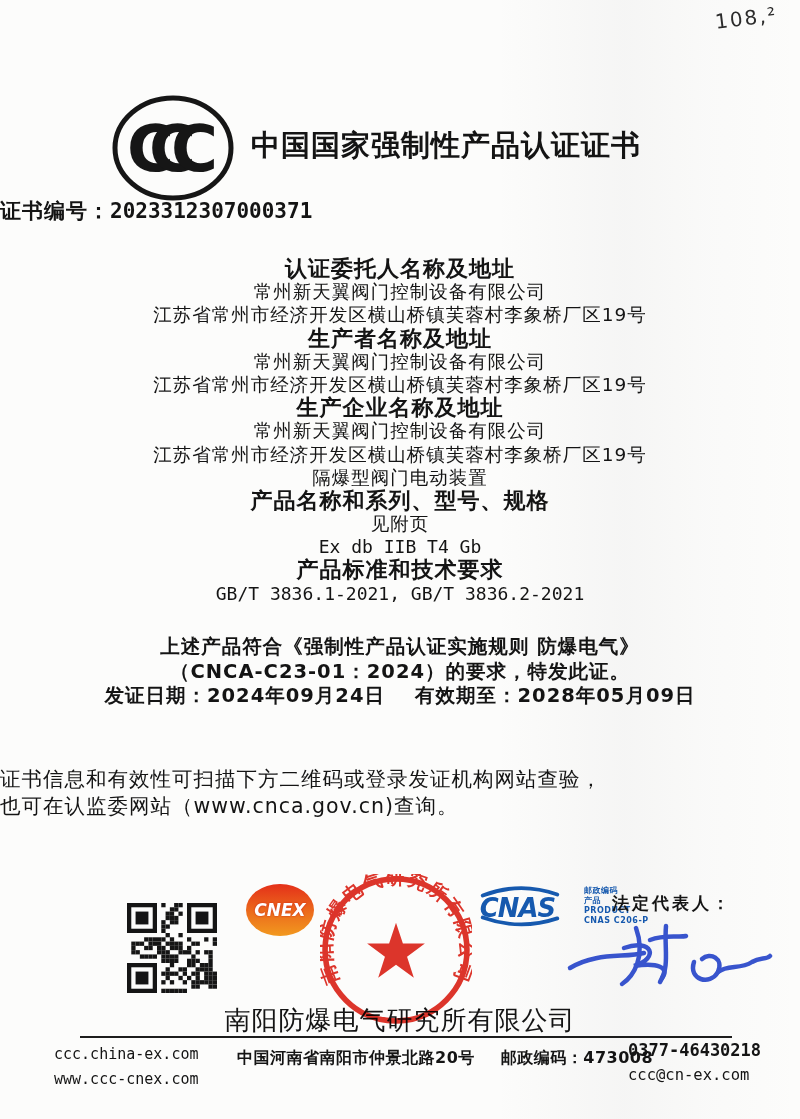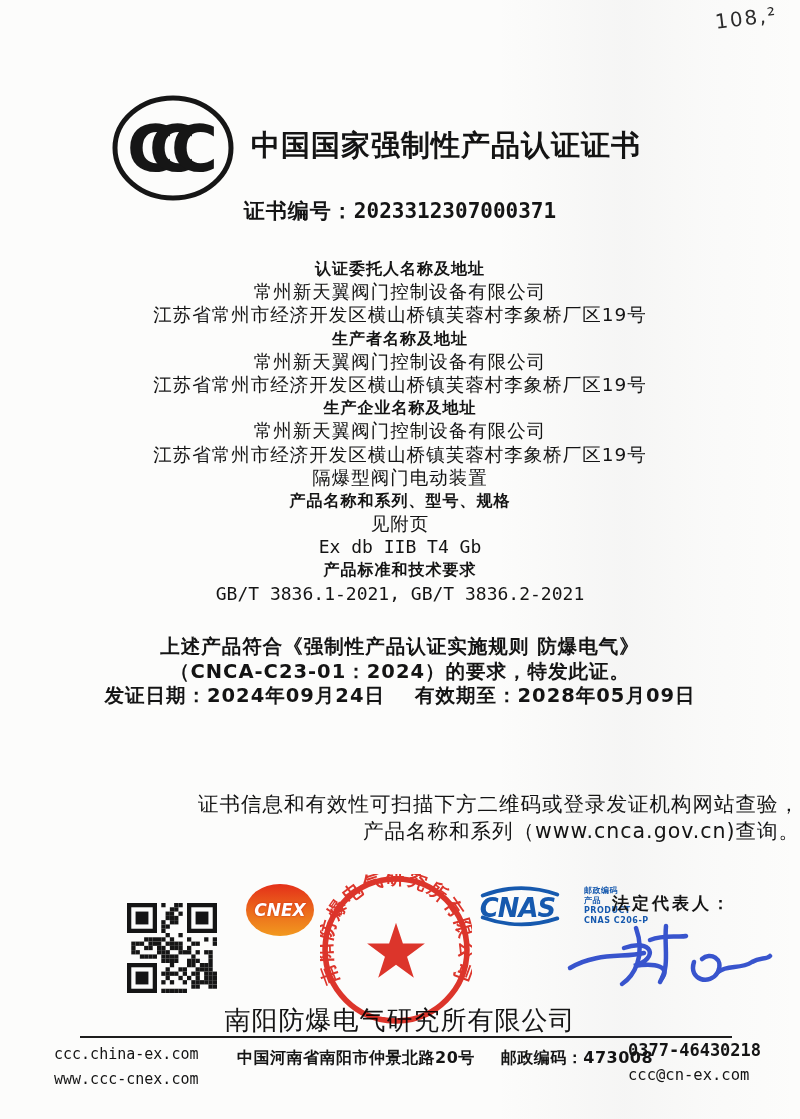--- a/index.html
+++ b/index.html
@@ -16,33 +16,33 @@
     position:absolute;top:6px;right:22px;font-size:20px;color:#2b2b2b;
     transform:rotate(-7deg);font-weight:400;letter-spacing:2px;
   }
   
   .ccc-logo{position:absolute;left:111px;top:94px;width:124px;height:108px;}
   .title{
     position:absolute;left:243px;top:126px;width:450px;
     font-size:29px;font-weight:bold;letter-spacing:1px;white-space:nowrap;margin-left:8px;
   }
   .cert-line{
-    position:absolute;top:197px;left:0;width:100%;text-align:center;
+    position:absolute;top:197px;left:0;width:100%;
     font-size:21px;font-weight:bold;letter-spacing:1px;
   }
   .cert-line .num{font-family:"DejaVu Sans Mono","Liberation Mono",monospace;letter-spacing:0;}
   
   .body-block{position:absolute;top:257px;left:0;width:100%;text-align:center;}
   .line{height:23.2px;line-height:23.2px;font-size:18.5px;letter-spacing:1px;white-space:nowrap;}
-  .line.h{font-weight:bold;font-size:16px;}
+  .line.h{font-weight:bold;font-size:22px;}
   .line.latin{font-family:"DejaVu Sans Mono","Liberation Mono",monospace;letter-spacing:0;font-size:18px;}
   .stmt-block{position:absolute;top:635px;left:0;width:100%;text-align:center;font-weight:bold;}
   .stmt-block .s{height:24.6px;line-height:24.6px;font-size:19.5px;letter-spacing:1px;white-space:nowrap;}
   .stmt-block .gap{display:inline-block;width:30px;}
-  .notice{position:absolute;top:791px;left:0;width:100%;text-align:right;}
+  .notice{position:absolute;top:766px;left:0;width:100%;text-align:left;}
   .notice .n{height:27px;line-height:27px;font-size:20.5px;letter-spacing:1px;white-space:nowrap;}
   
   .qr{position:absolute;left:127px;top:903px;width:90px;height:90px;}
   .cnex{
     position:absolute;left:246px;top:884px;width:68px;height:52px;border-radius:50%;
     background:linear-gradient(180deg,#e43019 0%,#ec6d1c 55%,#f2991f 100%);
     display:flex;align-items:center;justify-content:center;
   }
   .cnex span{
     color:#fff;font-weight:bold;font-style:italic;font-size:17px;letter-spacing:0;
@@ -121,21 +121,21 @@
   <div class="stmt-block">
     <div class="s">上述产品符合《强制性产品认证实施规则 防爆电气》</div>
     <div class="s">（CNCA-C23-01：2024）的要求，特发此证。</div>
     <div class="s">
       <span>发证日期：</span><span>2024年09月24日</span><span class="gap"></span><span>有效期至：</span><span>2028年05月09日</span>
     </div>
   </div>
 
   <div class="notice">
     <div class="n">证书信息和有效性可扫描下方二维码或登录发证机构网站查验，</div>
-    <div class="n">产品名称和系列（www.cnca.gov.cn)查询。</div>
+    <div class="n">也可在认监委网站（www.cnca.gov.cn)查询。</div>
   </div>
 
   <div class="qr"><svg width="90" height="90" viewBox="0 0 90.3 90.3">
         <rect x="34.4" y="0" width="4.3" height="4.3" fill="#151515"></rect>
         <rect x="47.3" y="0" width="4.3" height="4.3" fill="#151515"></rect>
         <rect x="51.599999999999994" y="0" width="4.3" height="4.3" fill="#151515"></rect>
         <rect x="43" y="4.3" width="4.3" height="4.3" fill="#151515"></rect>
         <rect x="47.3" y="4.3" width="4.3" height="4.3" fill="#151515"></rect>
         <rect x="38.699999999999996" y="8.6" width="4.3" height="4.3" fill="#151515"></rect>
         <rect x="43" y="8.6" width="4.3" height="4.3" fill="#151515"></rect>

